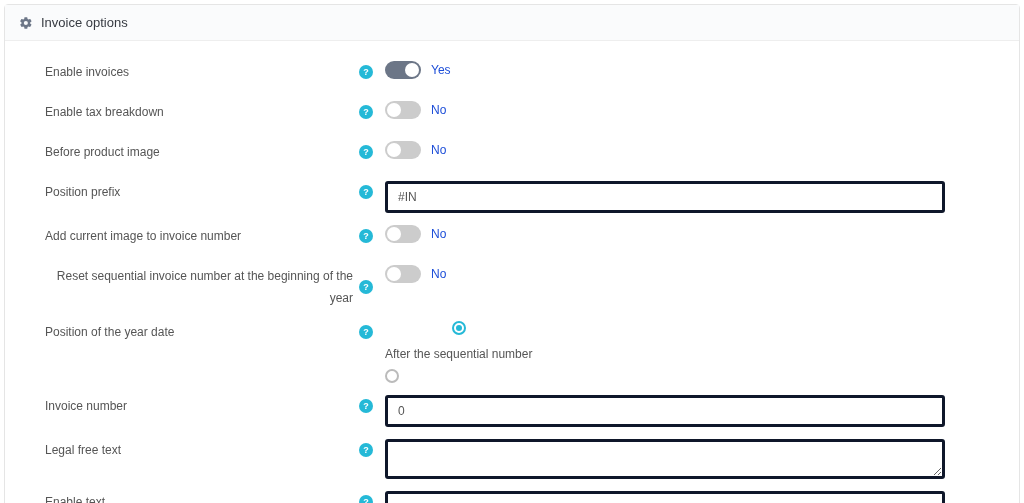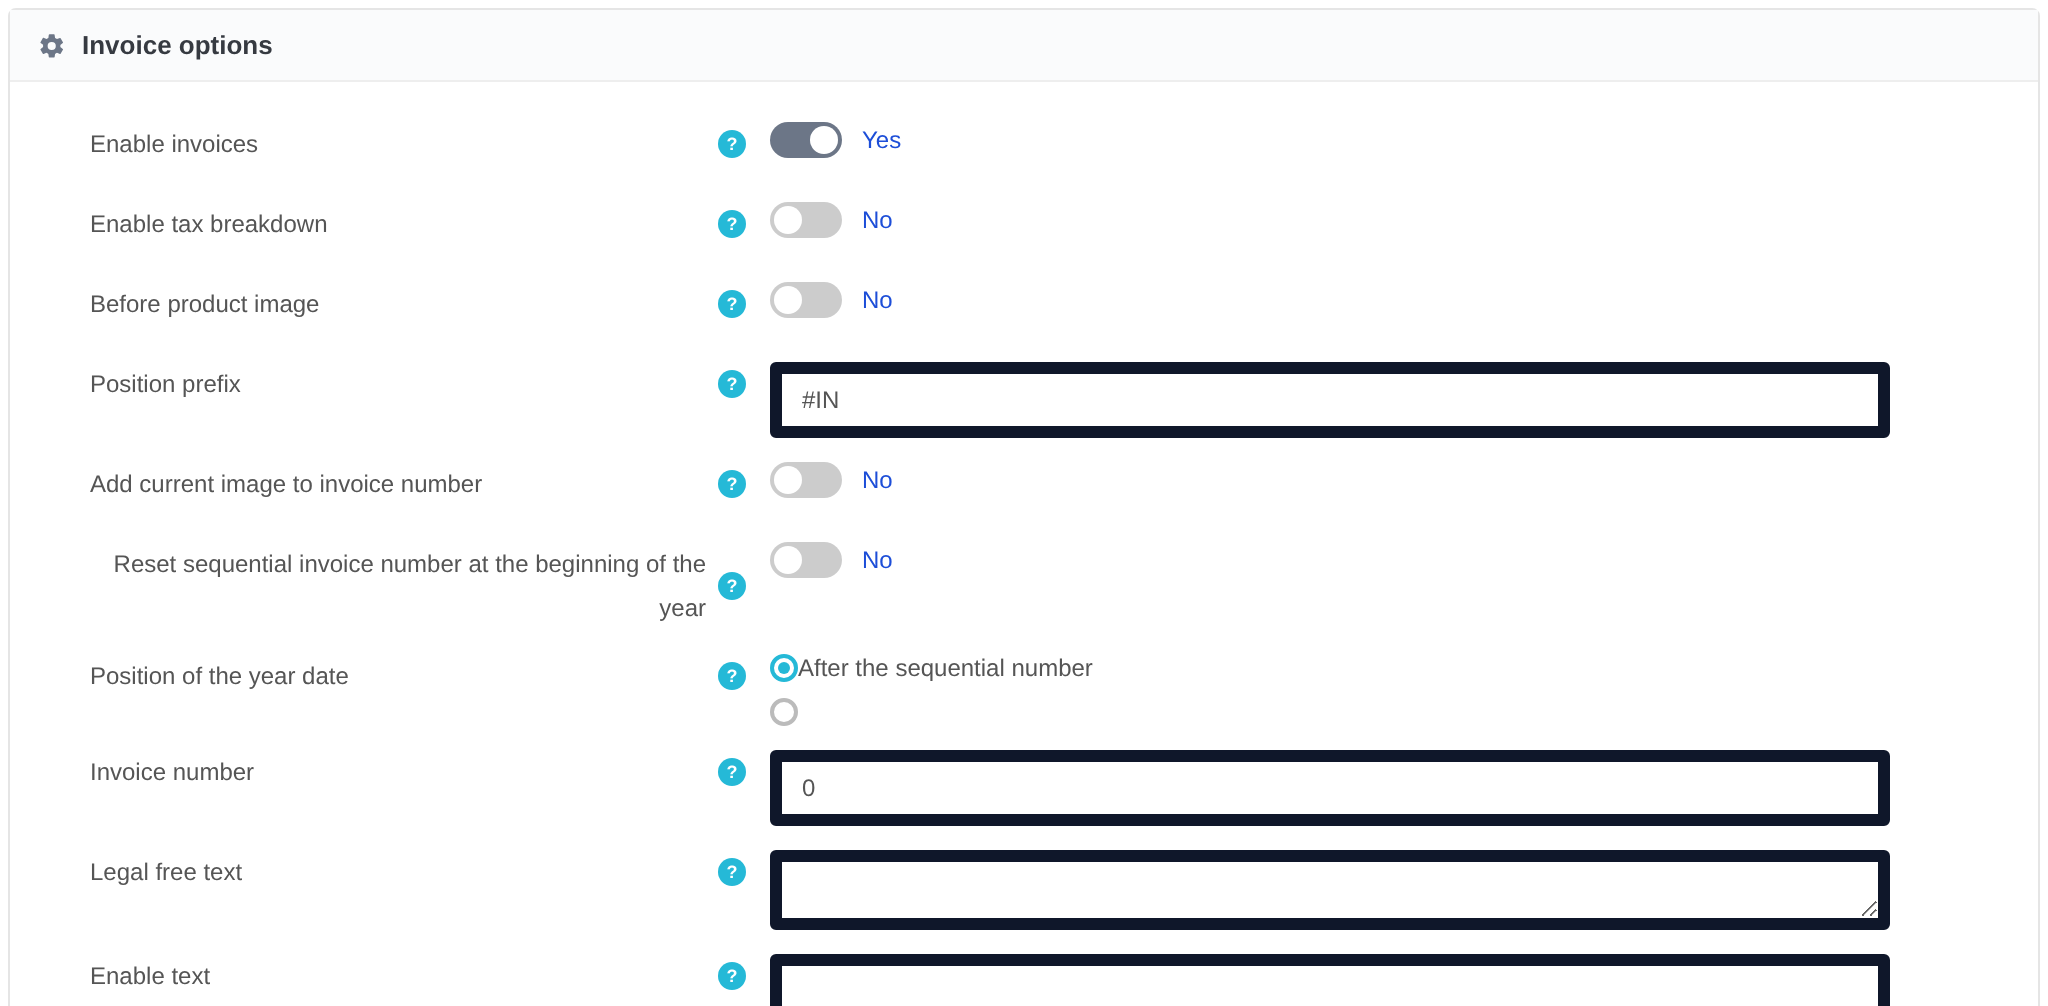--- a/index.html
+++ b/index.html
@@ -1,35 +1,35 @@
 <!DOCTYPE html>
 <html><head>
 <meta charset="utf-8">
 <style>
 * { box-sizing: border-box; margin: 0; padding: 0; }
 body { font-family: -apple-system, BlinkMacSystemFont, "Segoe UI", Helvetica, Arial, sans-serif; font-size: 12px; color: #555; background: #fff; }
 .panel { border: 1px solid #e5e5e5; border-radius: 4px; margin: 4px; background: #fff; }
 .panel-header { display: flex; align-items: center; gap: 8px; padding: 10px 14px; border-bottom: 1px solid #eee; background: #fafbfc; }
-.panel-title { font-weight: 700; font-size: 13px; color: #363a41; }
+.panel-title { font-weight: 400; font-size: 13px; color: #363a41; }
 .gear { width: 14px; height: 14px; fill: #6c7687; }
 .panel-body { padding: 20px 40px 30px 40px; }
 .form-row { display: flex; align-items: flex-start; margin-bottom: 12px; min-height: 28px; }
 .form-label { width: 340px; text-align: right; padding-right: 12px; line-height: 22px; color: #555; display: flex; justify-content: space-between; align-items: center; gap: 6px; }
 .info-icon { display: inline-flex; width: 14px; height: 14px; border-radius: 50%; background: #25b9d7; color: #fff; font-size: 9px; font-weight: bold; align-items: center; justify-content: center; flex-shrink: 0; cursor: help; }
 .form-control-wrap { flex: 1; max-width: 560px; display: flex; align-items: center; gap: 10px; }
 .toggle { position: relative; width: 36px; height: 18px; border-radius: 10px; background: #ccc; cursor: pointer; flex-shrink: 0; }
 .toggle.on { background: #6c7687; }
 .toggle-knob { position: absolute; top: 2px; left: 2px; width: 14px; height: 14px; border-radius: 50%; background: #fff; transition: left .1s; }
 .toggle.on .toggle-knob { left: 20px; }
 .toggle-text { color: #1d4ed8; font-size: 12px; }
-.radio-item { display: flex; align-items: flex-start; gap: 0; cursor: pointer; }
+.radio-item { display: flex; align-items: center; gap: 12px; cursor: pointer; flex-direction: column; }
 .radio-circle { width: 14px; height: 14px; border-radius: 50%; border: 2px solid #bbb; position: relative; flex-shrink: 0; }
 .radio-circle.checked { border-color: #25b9d7; }
 .radio-circle.checked::after { content: ""; position: absolute; top: 2px; left: 2px; width: 6px; height: 6px; border-radius: 50%; background: #25b9d7; }
-input[type=text], textarea, .select-box { width: 100%; border: 6px solid #0f172a; border-radius: 3px; padding: 6px 10px; font-size: 12px; color: #555; font-family: inherit; background: #fff; }
+input[type=text], textarea, .select-box { width: 100%; border: 3px solid #0f172a; border-radius: 3px; padding: 6px 10px; font-size: 12px; color: #555; font-family: inherit; background: #fff; }
 textarea { height: 40px; resize: vertical; }
 .select-box { display: flex; justify-content: space-between; align-items: center; cursor: pointer; }
 .radio-stack { flex-direction: column; align-items: flex-start; gap: 8px; }
 </style>
 </head>
 <body>
 
 <div class="panel">
   <div class="panel-header">
     <svg class="gear" viewBox="0 0 24 24">

